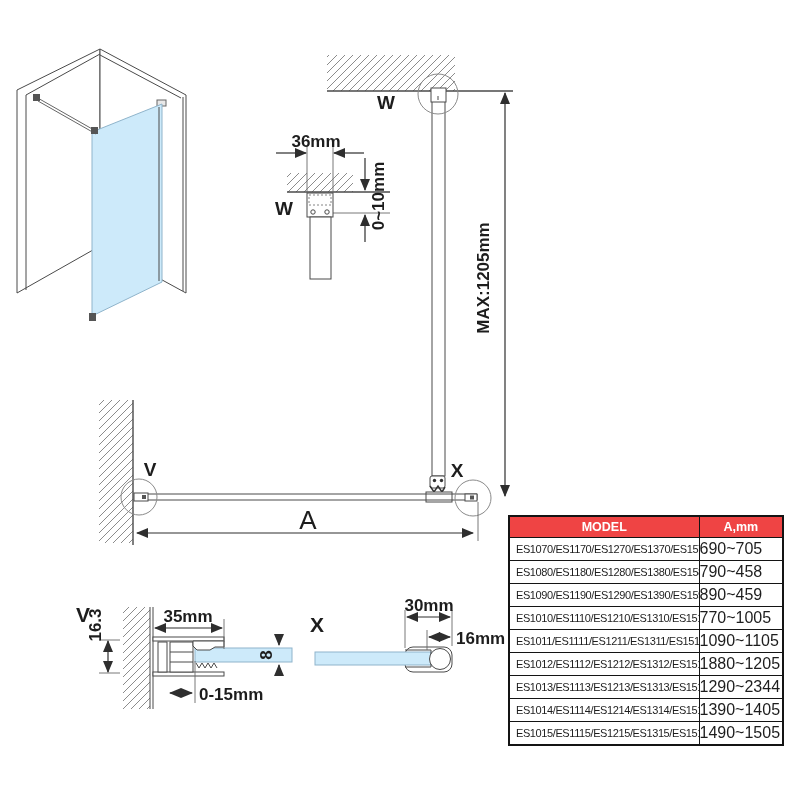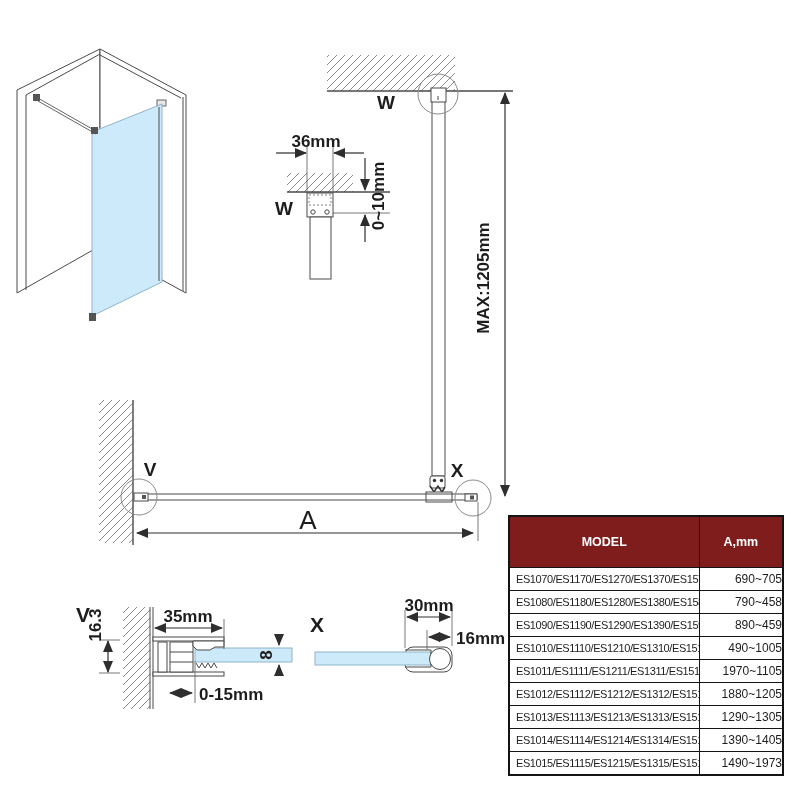--- a/index.html
+++ b/index.html
@@ -17,26 +17,26 @@
   .circ{stroke:#8a8a8a;stroke-width:1;fill:none;}
   .dark{fill:#555;stroke:none;}
   .dtxt{font-family:"Liberation Sans",sans-serif;font-weight:bold;font-size:17px;fill:#1d1d1d;}
   .btxt{font-family:"Liberation Sans",sans-serif;font-weight:bold;font-size:19px;fill:#1d1d1d;}
 
   
   #models{position:absolute;left:508px;top:515px;width:274px;border-collapse:collapse;
           table-layout:fixed;background:#fff;}
   #models,#models td,#models th{border:1px solid #141414;}
   #models{border:2px solid #141414;}
-  #models th{background:#7f1d1d;color:#fff;font-size:12.5px;font-weight:bold;
-             height:20px;padding:15px;text-align:center;}
+  #models th{background:#ef4444;color:#fff;font-size:12.5px;font-weight:bold;
+             height:20px;padding:0;text-align:center;}
   #models td{height:22px;padding:0;}
   #models td.model{font-size:11px;letter-spacing:-0.4px;padding-left:6px;color:#1d1d1d;
                    white-space:nowrap;overflow:hidden;}
-  #models td.aval{font-size:12px;text-align:right;color:#1d1d1d;}
+  #models td.aval{font-size:16px;text-align:left;color:#1d1d1d;}
   #models col.c1{width:190px;} #models col.c2{width:84px;}
 </style>
 </head>
 <body>
 
 <div id="page">
 
 <svg id="drawing" width="800" height="800" viewBox="0 0 800 800">
   <defs>
     <pattern id="hatch" patternUnits="userSpaceOnUse" width="8" height="8">
@@ -198,37 +198,37 @@
       <tr>
         <td class="model">ES1080/ES1180/ES1280/ES1380/ES1580</td>
         <td class="aval">790~458</td>
       </tr>
       <tr>
         <td class="model">ES1090/ES1190/ES1290/ES1390/ES1590</td>
         <td class="aval">890~459</td>
       </tr>
       <tr>
         <td class="model">ES1010/ES1110/ES1210/ES1310/ES1510</td>
-        <td class="aval">490~1005</td>
+        <td class="aval">770~1005</td>
       </tr>
       <tr>
         <td class="model">ES1011/ES1111/ES1211/ES1311/ES1511</td>
-        <td class="aval">1970~1105</td>
+        <td class="aval">1090~1105</td>
       </tr>
       <tr>
         <td class="model">ES1012/ES1112/ES1212/ES1312/ES1512</td>
         <td class="aval">1880~1205</td>
       </tr>
       <tr>
         <td class="model">ES1013/ES1113/ES1213/ES1313/ES1513</td>
-        <td class="aval">1290~1305</td>
+        <td class="aval">1290~2344</td>
       </tr>
       <tr>
         <td class="model">ES1014/ES1114/ES1214/ES1314/ES1514</td>
         <td class="aval">1390~1405</td>
       </tr>
       <tr>
         <td class="model">ES1015/ES1115/ES1215/ES1315/ES1515</td>
-        <td class="aval">1490~1973</td>
+        <td class="aval">1490~1505</td>
       </tr>
     </tbody>
   </table>
 </div>
 
 </body></html>

